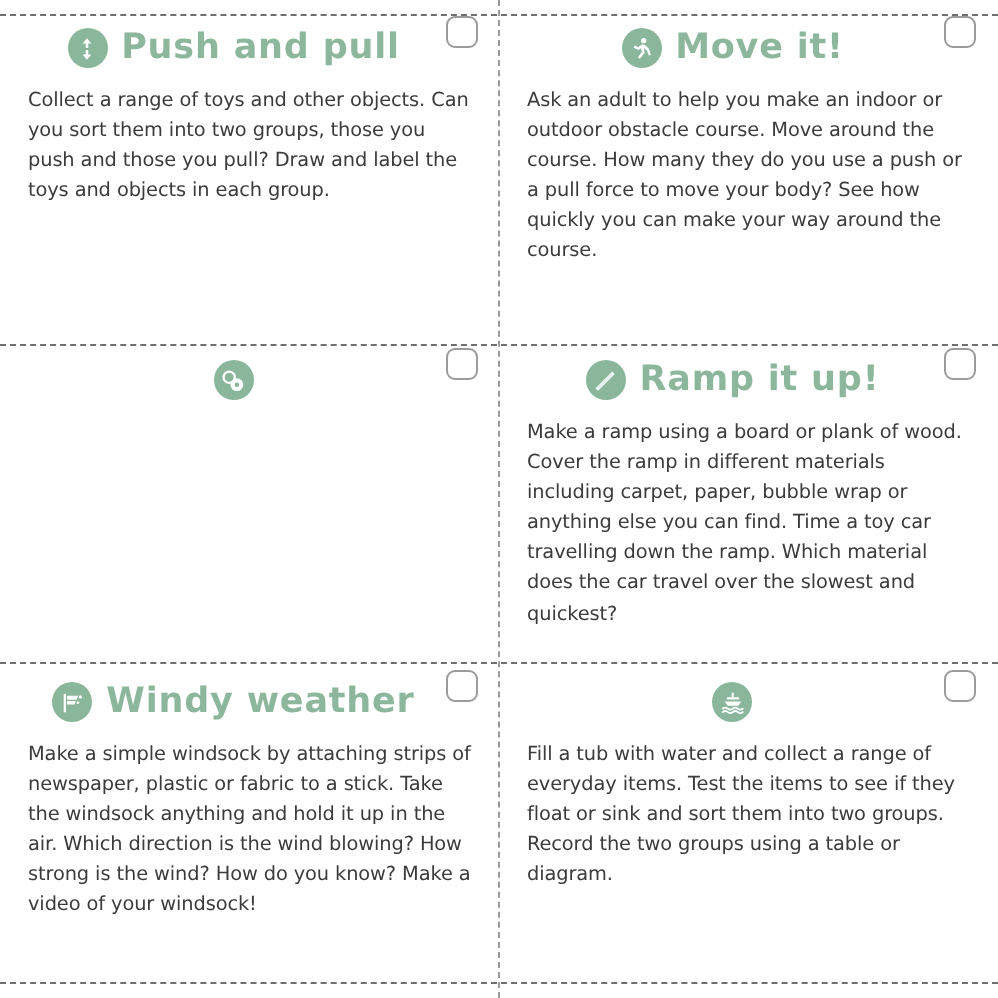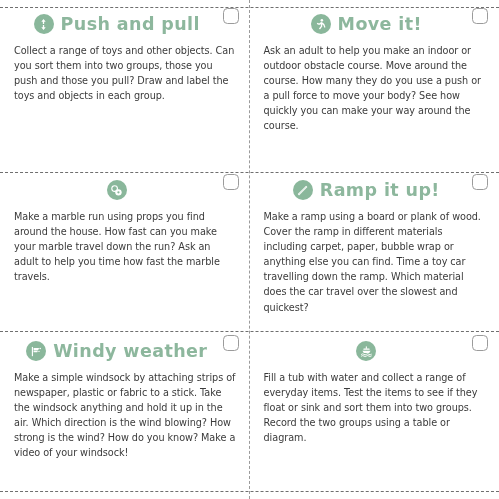--- a/index.html
+++ b/index.html
@@ -162,21 +162,20 @@
       <div class="checkbox"></div>
       <div class="card-head">
         <span class="head-icon">
           <svg width="13" height="13" viewBox="0 0 24 24">
             <circle cx="8.5" cy="8.5" r="5.2" fill="none" stroke="#ffffff" stroke-width="2.1"></circle>
             <circle cx="15.6" cy="15.4" r="5.9" fill="#ffffff"></circle>
             <circle cx="15.6" cy="15.4" r="2.1" fill="#8ab79b"></circle>
           </svg>
         </span>
       </div>
-      <p class="card-body">Make a marble run using props you find around the house. How fast can you make your marble travel down the run? Ask an adult to help you time how fast the marble travels.</p>
     </div>
 
     <div class="card">
       <div class="checkbox"></div>
       <div class="card-head">
         <span class="head-icon">
           <svg width="13" height="13" viewBox="0 0 24 24">
             <path d="M3.2 18.6 L18.6 3.2 L21 5.6 L5.6 21 Z" fill="#ffffff"></path>
             <path d="M4.6 17.4 L17.4 4.6 L19.3 6.5 L6.5 19.3 Z" fill="#8ab79b" opacity="0.22"></path>
           </svg>

